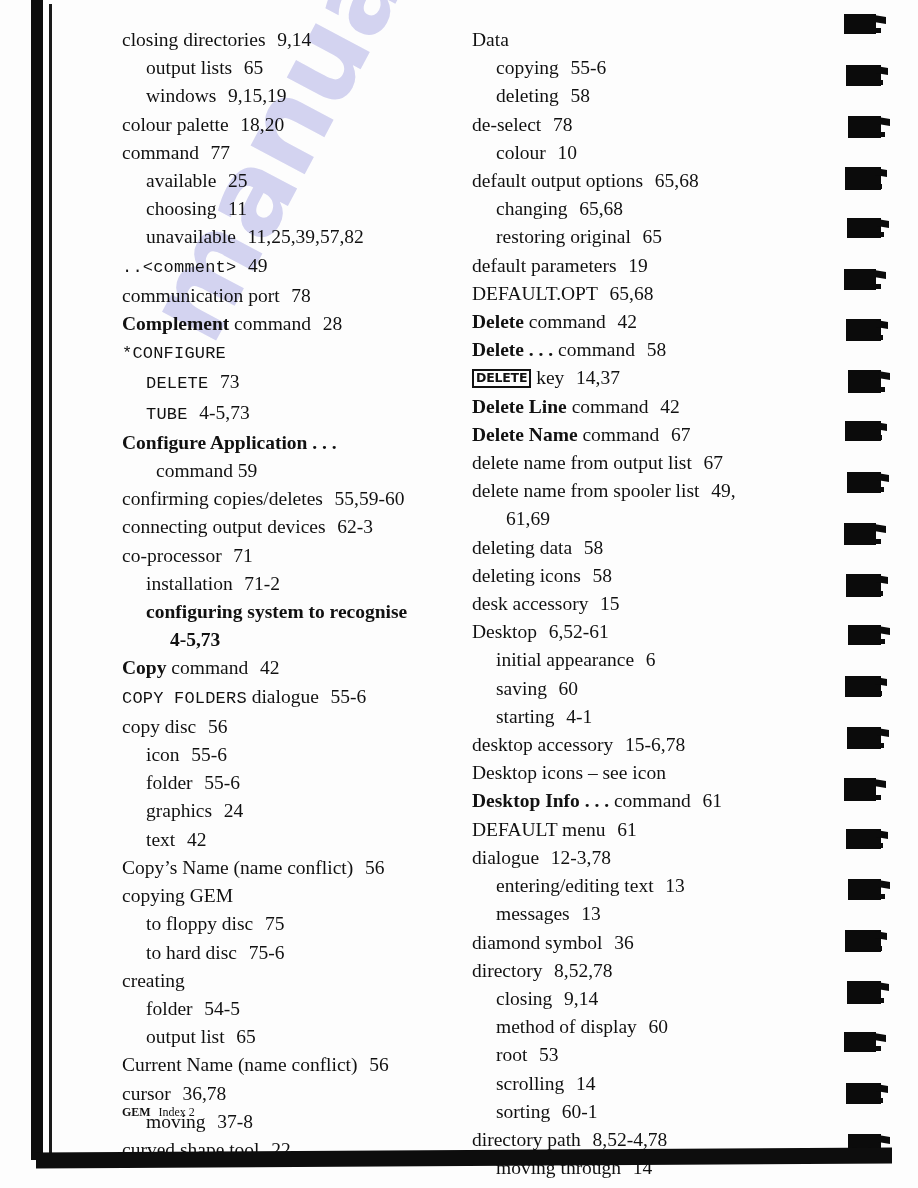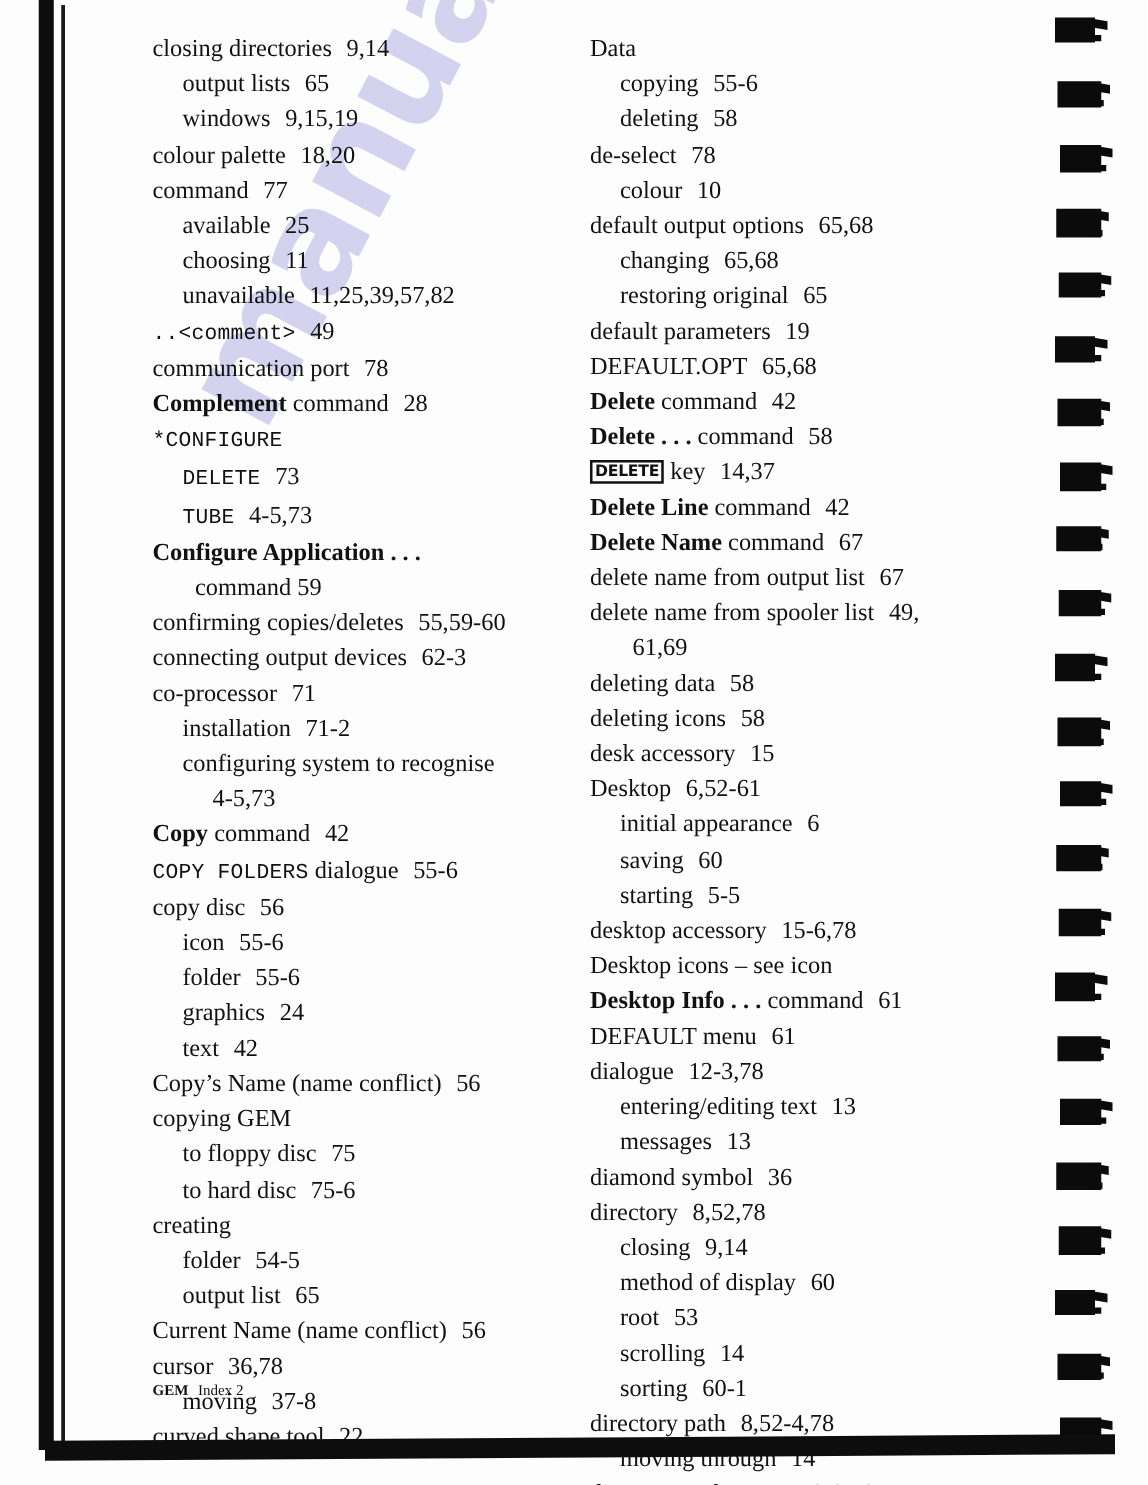--- a/index.html
+++ b/index.html
@@ -119,21 +119,21 @@
   .entry {
     white-space: normal;
     margin: 0;
     padding: 0;
   }
   .lvl0 { padding-left: 10px;  text-indent: 0; }
   .lvl1 { padding-left: 34px; }
   
   .wrap0 { padding-left: 10px; }
   .wrap0 .cont { display: block; padding-left: 34px; }
-  .wrap1 { padding-left: 34px; }
+  .wrap1 { padding-left: 34px; font-weight: bold; }
   .wrap1 .cont { display: block; padding-left: 24px; }
 
   .bold   { font-weight: 700; }
   .mono   { font-family: "Liberation Mono", "DejaVu Sans Mono", monospace;
             font-size: 17px; letter-spacing: .2px; }
   .pg     { margin-left: .35em; }
 
   
   .keycap {
     display: inline-block;
@@ -250,21 +250,21 @@
         <div class="entry lvl0"><span class="bold">Delete Line</span> <span>command</span><span class="pg"> 42</span></div>
         <div class="entry lvl0"><span class="bold">Delete Name</span> <span>command</span><span class="pg"> 67</span></div>
         <div class="entry lvl0"><span>delete name from output list</span><span class="pg"> 67</span></div>
         <div class="entry wrap0"><span>delete name from spooler list</span><span class="pg"> 49,</span><span class="cont">61,69</span></div>
         <div class="entry lvl0"><span>deleting data</span><span class="pg"> 58</span></div>
         <div class="entry lvl0"><span>deleting icons</span><span class="pg"> 58</span></div>
         <div class="entry lvl0"><span>desk accessory</span><span class="pg"> 15</span></div>
         <div class="entry lvl0"><span>Desktop</span><span class="pg"> 6,52-61</span></div>
         <div class="entry lvl1"><span>initial appearance</span><span class="pg"> 6</span></div>
         <div class="entry lvl1"><span>saving</span><span class="pg"> 60</span></div>
-        <div class="entry lvl1"><span>starting</span><span class="pg"> 5-5</span></div>
+        <div class="entry lvl1"><span>starting</span><span class="pg"> 4-1</span></div>
         <div class="entry lvl0"><span>desktop accessory</span><span class="pg"> 15-6,78</span></div>
         <div class="entry lvl0"><span>Desktop icons – see icon</span></div>
         <div class="entry lvl0"><span class="bold">Desktop Info . . .</span> <span>command</span><span class="pg"> 61</span></div>
         <div class="entry lvl0"><span>DEFAULT menu</span><span class="pg"> 61</span></div>
         <div class="entry lvl0"><span>dialogue</span><span class="pg"> 12-3,78</span></div>
         <div class="entry lvl1"><span>entering/editing text</span><span class="pg"> 13</span></div>
         <div class="entry lvl1"><span>messages</span><span class="pg"> 13</span></div>
         <div class="entry lvl0"><span>diamond symbol</span><span class="pg"> 36</span></div>
         <div class="entry lvl0"><span>directory</span><span class="pg"> 8,52,78</span></div>
         <div class="entry lvl1"><span>closing</span><span class="pg"> 9,14</span></div>

